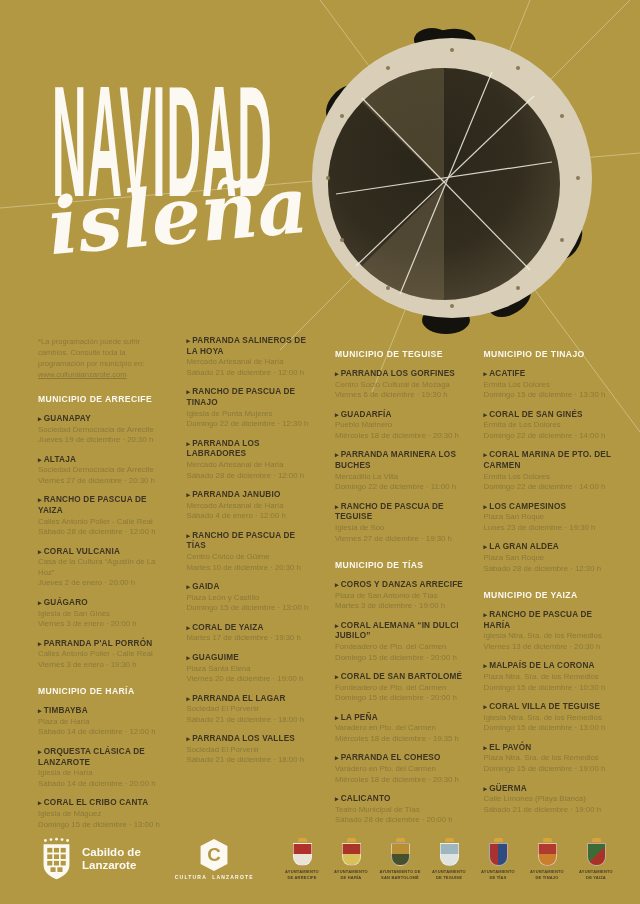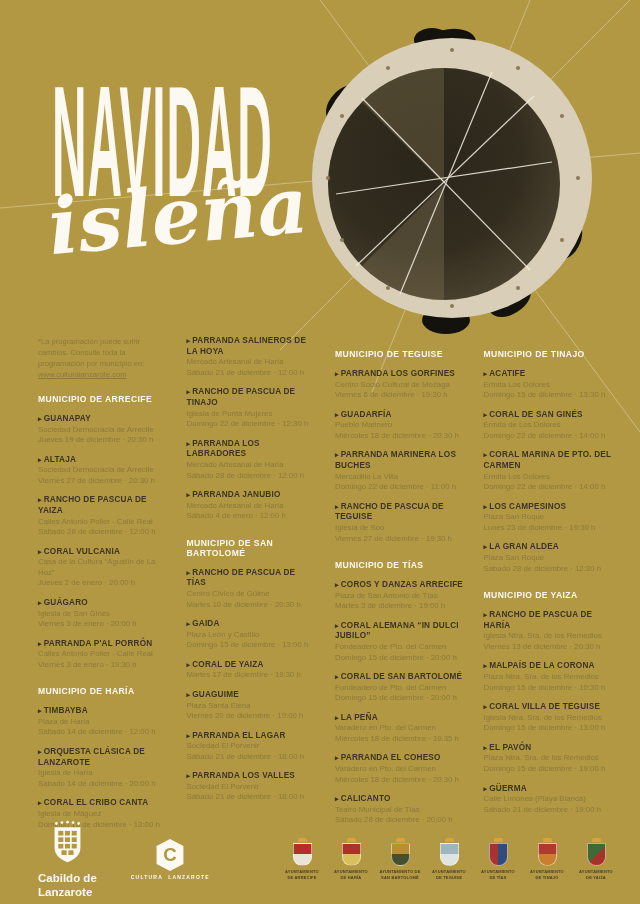--- a/index.html
+++ b/index.html
@@ -22,21 +22,21 @@
   .mun{margin:13px 0 10px 0;font-size:8.6px;font-weight:bold;letter-spacing:.4px;
        color:#fbf9f2;text-transform:uppercase;}
   .event{margin:0 0 9px 0;}
   .etitle{font-size:8.2px;font-weight:bold;color:#3c3424;line-height:1.3;letter-spacing:.2px;}
   .marker{display:inline-block;margin-right:2px;font-size:7px;color:#3c3424;}
   .edetail{font-size:7.8px;color:#8c793a;line-height:1.35;}
   .event + .mun{margin-top:16px;}
   
   .footer{position:absolute;left:38px;right:26px;bottom:14px;height:62px;display:flex;
           align-items:center;z-index:3;}
-  .cabildo{display:flex;align-items:center;gap:7px;flex-direction:column;}
+  .cabildo{display:flex;align-items:center;gap:7px;}
   .cabildo-text{color:#fbf9f2;font-size:11.5px;font-weight:bold;line-height:1.15;}
   .cultura{margin-left:34px;display:flex;flex-direction:column;align-items:center;}
   .cultura-label{margin-top:2px;color:#fbf9f2;font-size:5px;font-weight:bold;letter-spacing:1.2px;
                  white-space:nowrap;}
   .shields{margin-left:auto;display:flex;gap:13px;align-items:flex-start;}
   .ayto{display:flex;flex-direction:column;align-items:center;width:36px;}
   .shield{display:flex;flex-direction:column;align-items:center;}
   .crown{width:9px;height:4px;background:#d8a33a;border-radius:2px 2px 0 0;margin-bottom:1px;}
   .sbody{width:17px;height:21px;border-radius:0 0 9px 9px;border:1px solid rgba(251,249,242,.55);}
   .alabel{margin-top:3px;font-size:4px;font-weight:bold;color:#4a3e22;text-align:center;
@@ -175,21 +175,20 @@
         <div class="event">
           <div class="etitle"><span class="marker">▸</span>PARRANDA LOS LABRADORES</div>
           <div class="edetail">Mercado Artesanal de Haría</div>
           <div class="edetail">Sábado 28 de diciembre · 12:00 h</div>
         </div>
         <div class="event">
           <div class="etitle"><span class="marker">▸</span>PARRANDA JANUBIO</div>
           <div class="edetail">Mercado Artesanal de Haría</div>
           <div class="edetail">Sábado 4 de enero · 12:00 h</div>
         </div>
-        <h3 class="mun">MUNICIPIO DE SAN BARTOLOMÉ</h3>
         <div class="event">
           <div class="etitle"><span class="marker">▸</span>RANCHO DE PASCUA DE TÍAS</div>
           <div class="edetail">Centro Cívico de Güime</div>
           <div class="edetail">Martes 10 de diciembre · 20:30 h</div>
         </div>
         <div class="event">
           <div class="etitle"><span class="marker">▸</span>GAIDA</div>
           <div class="edetail">Plaza León y Castillo</div>
           <div class="edetail">Domingo 15 de diciembre · 13:00 h</div>
         </div>

